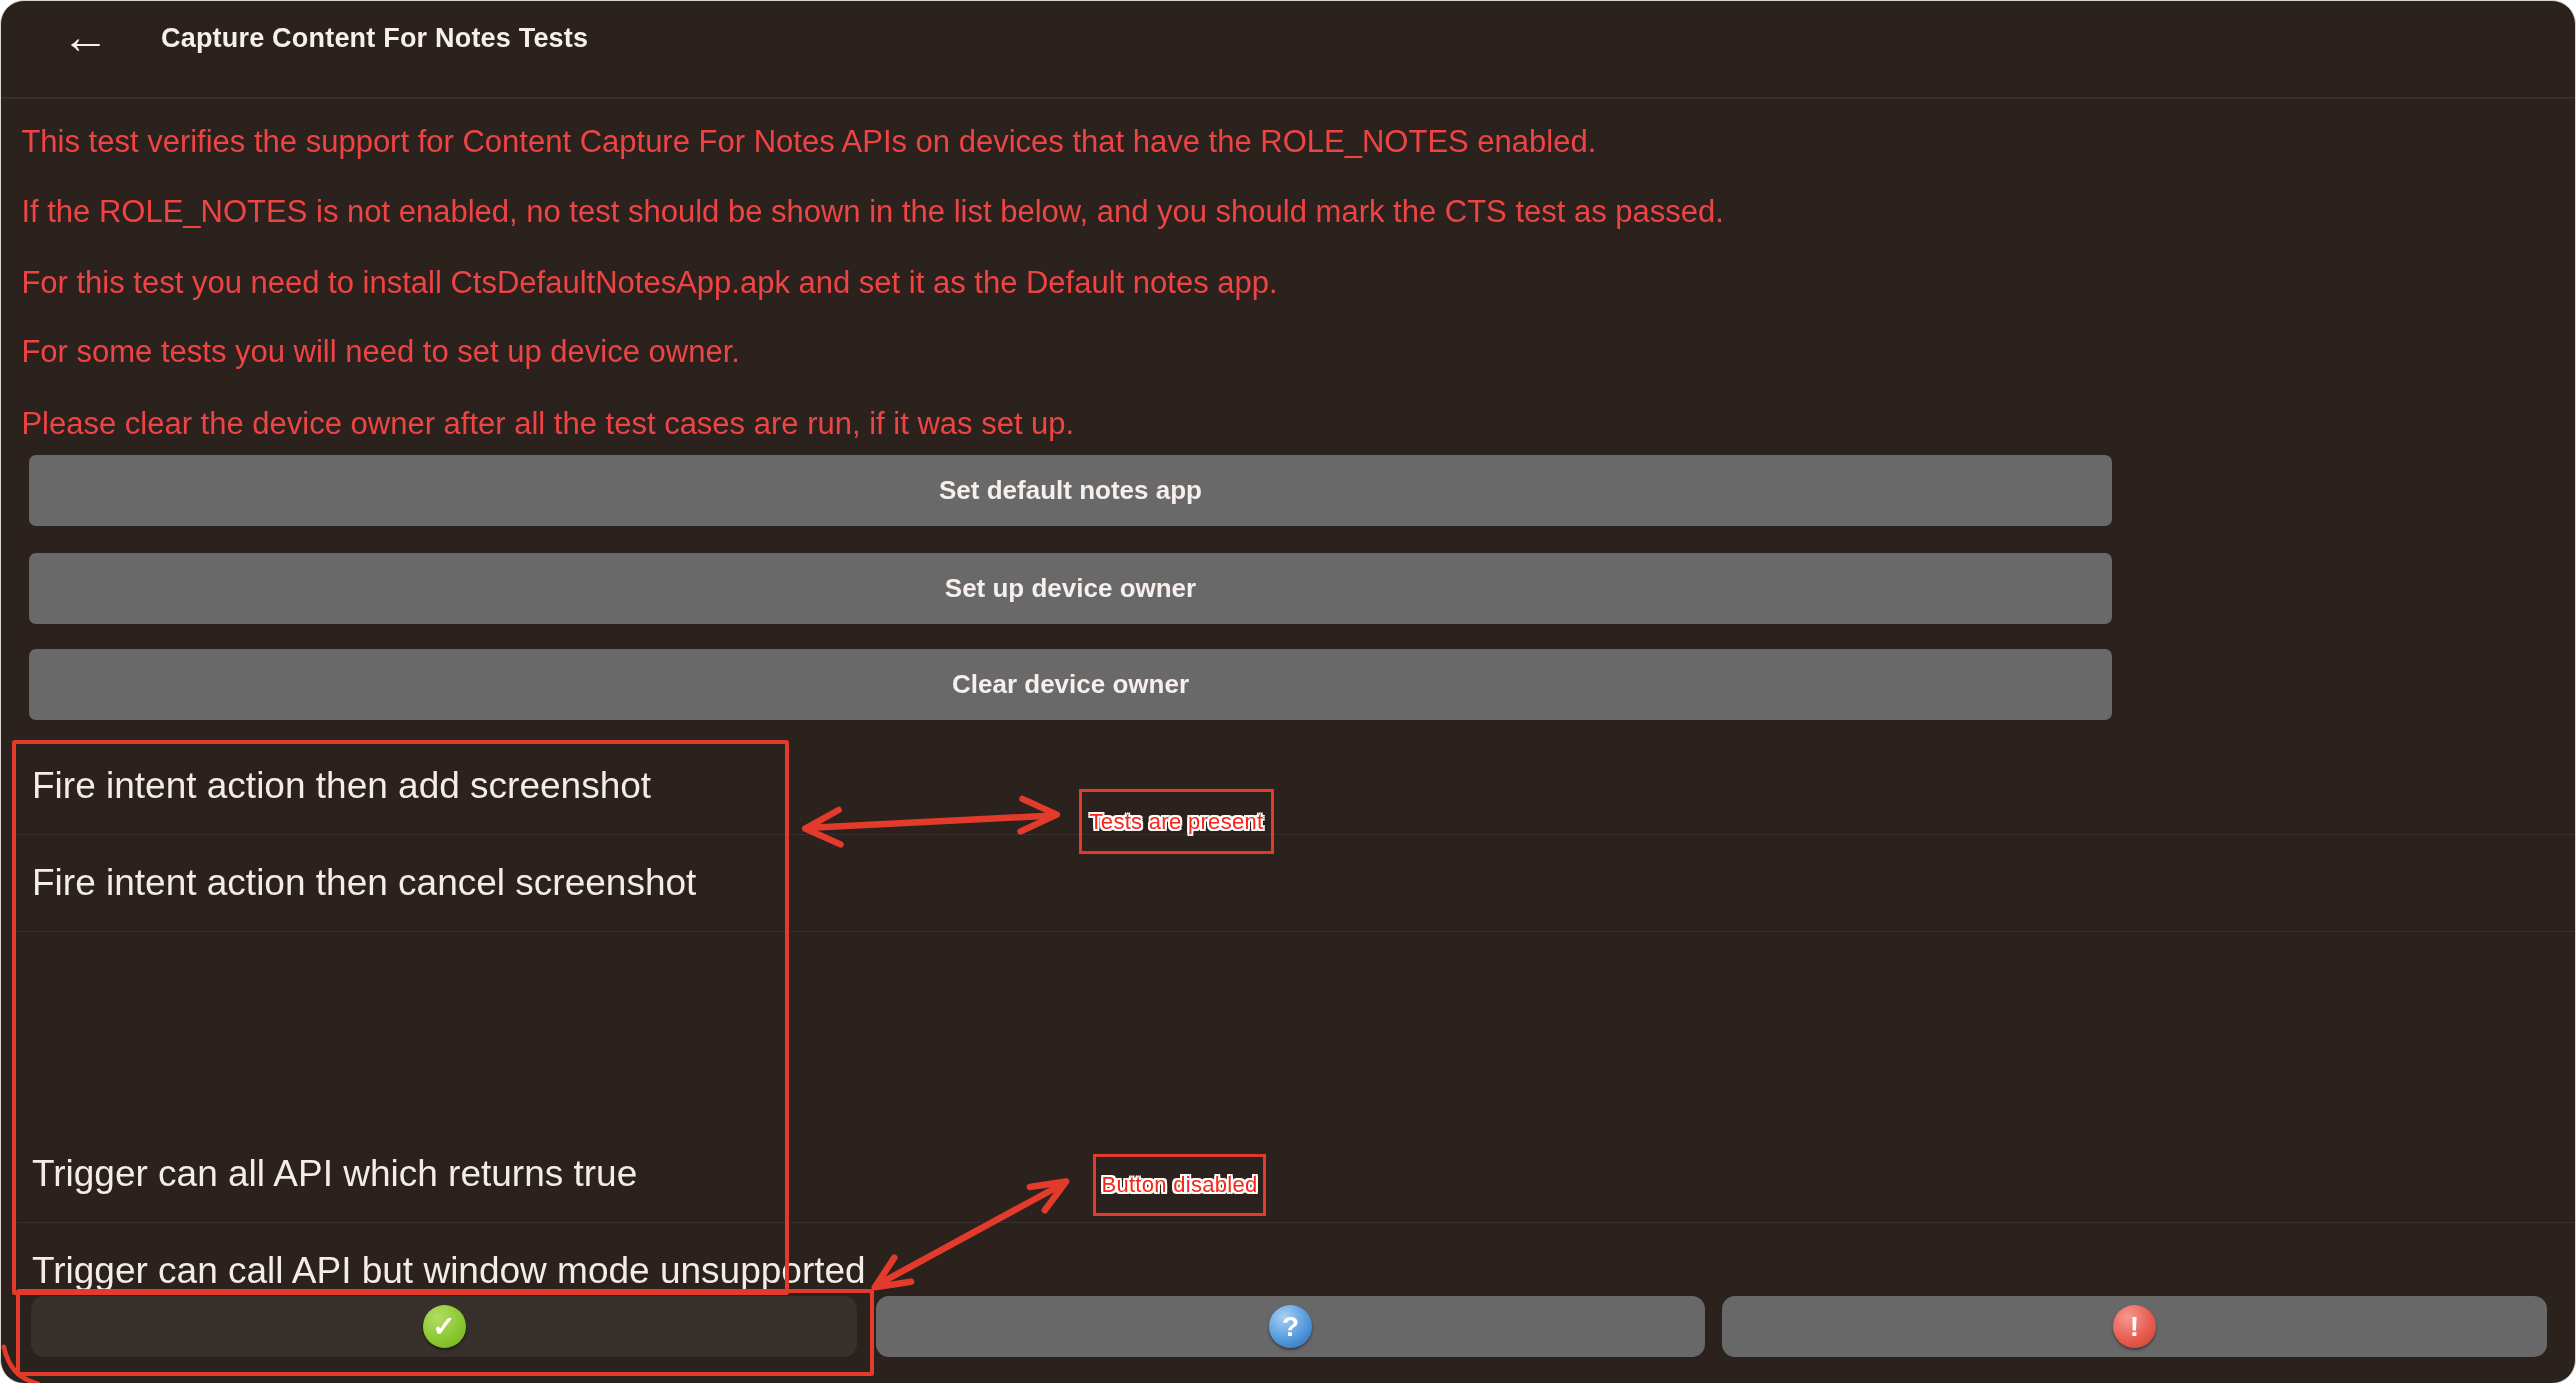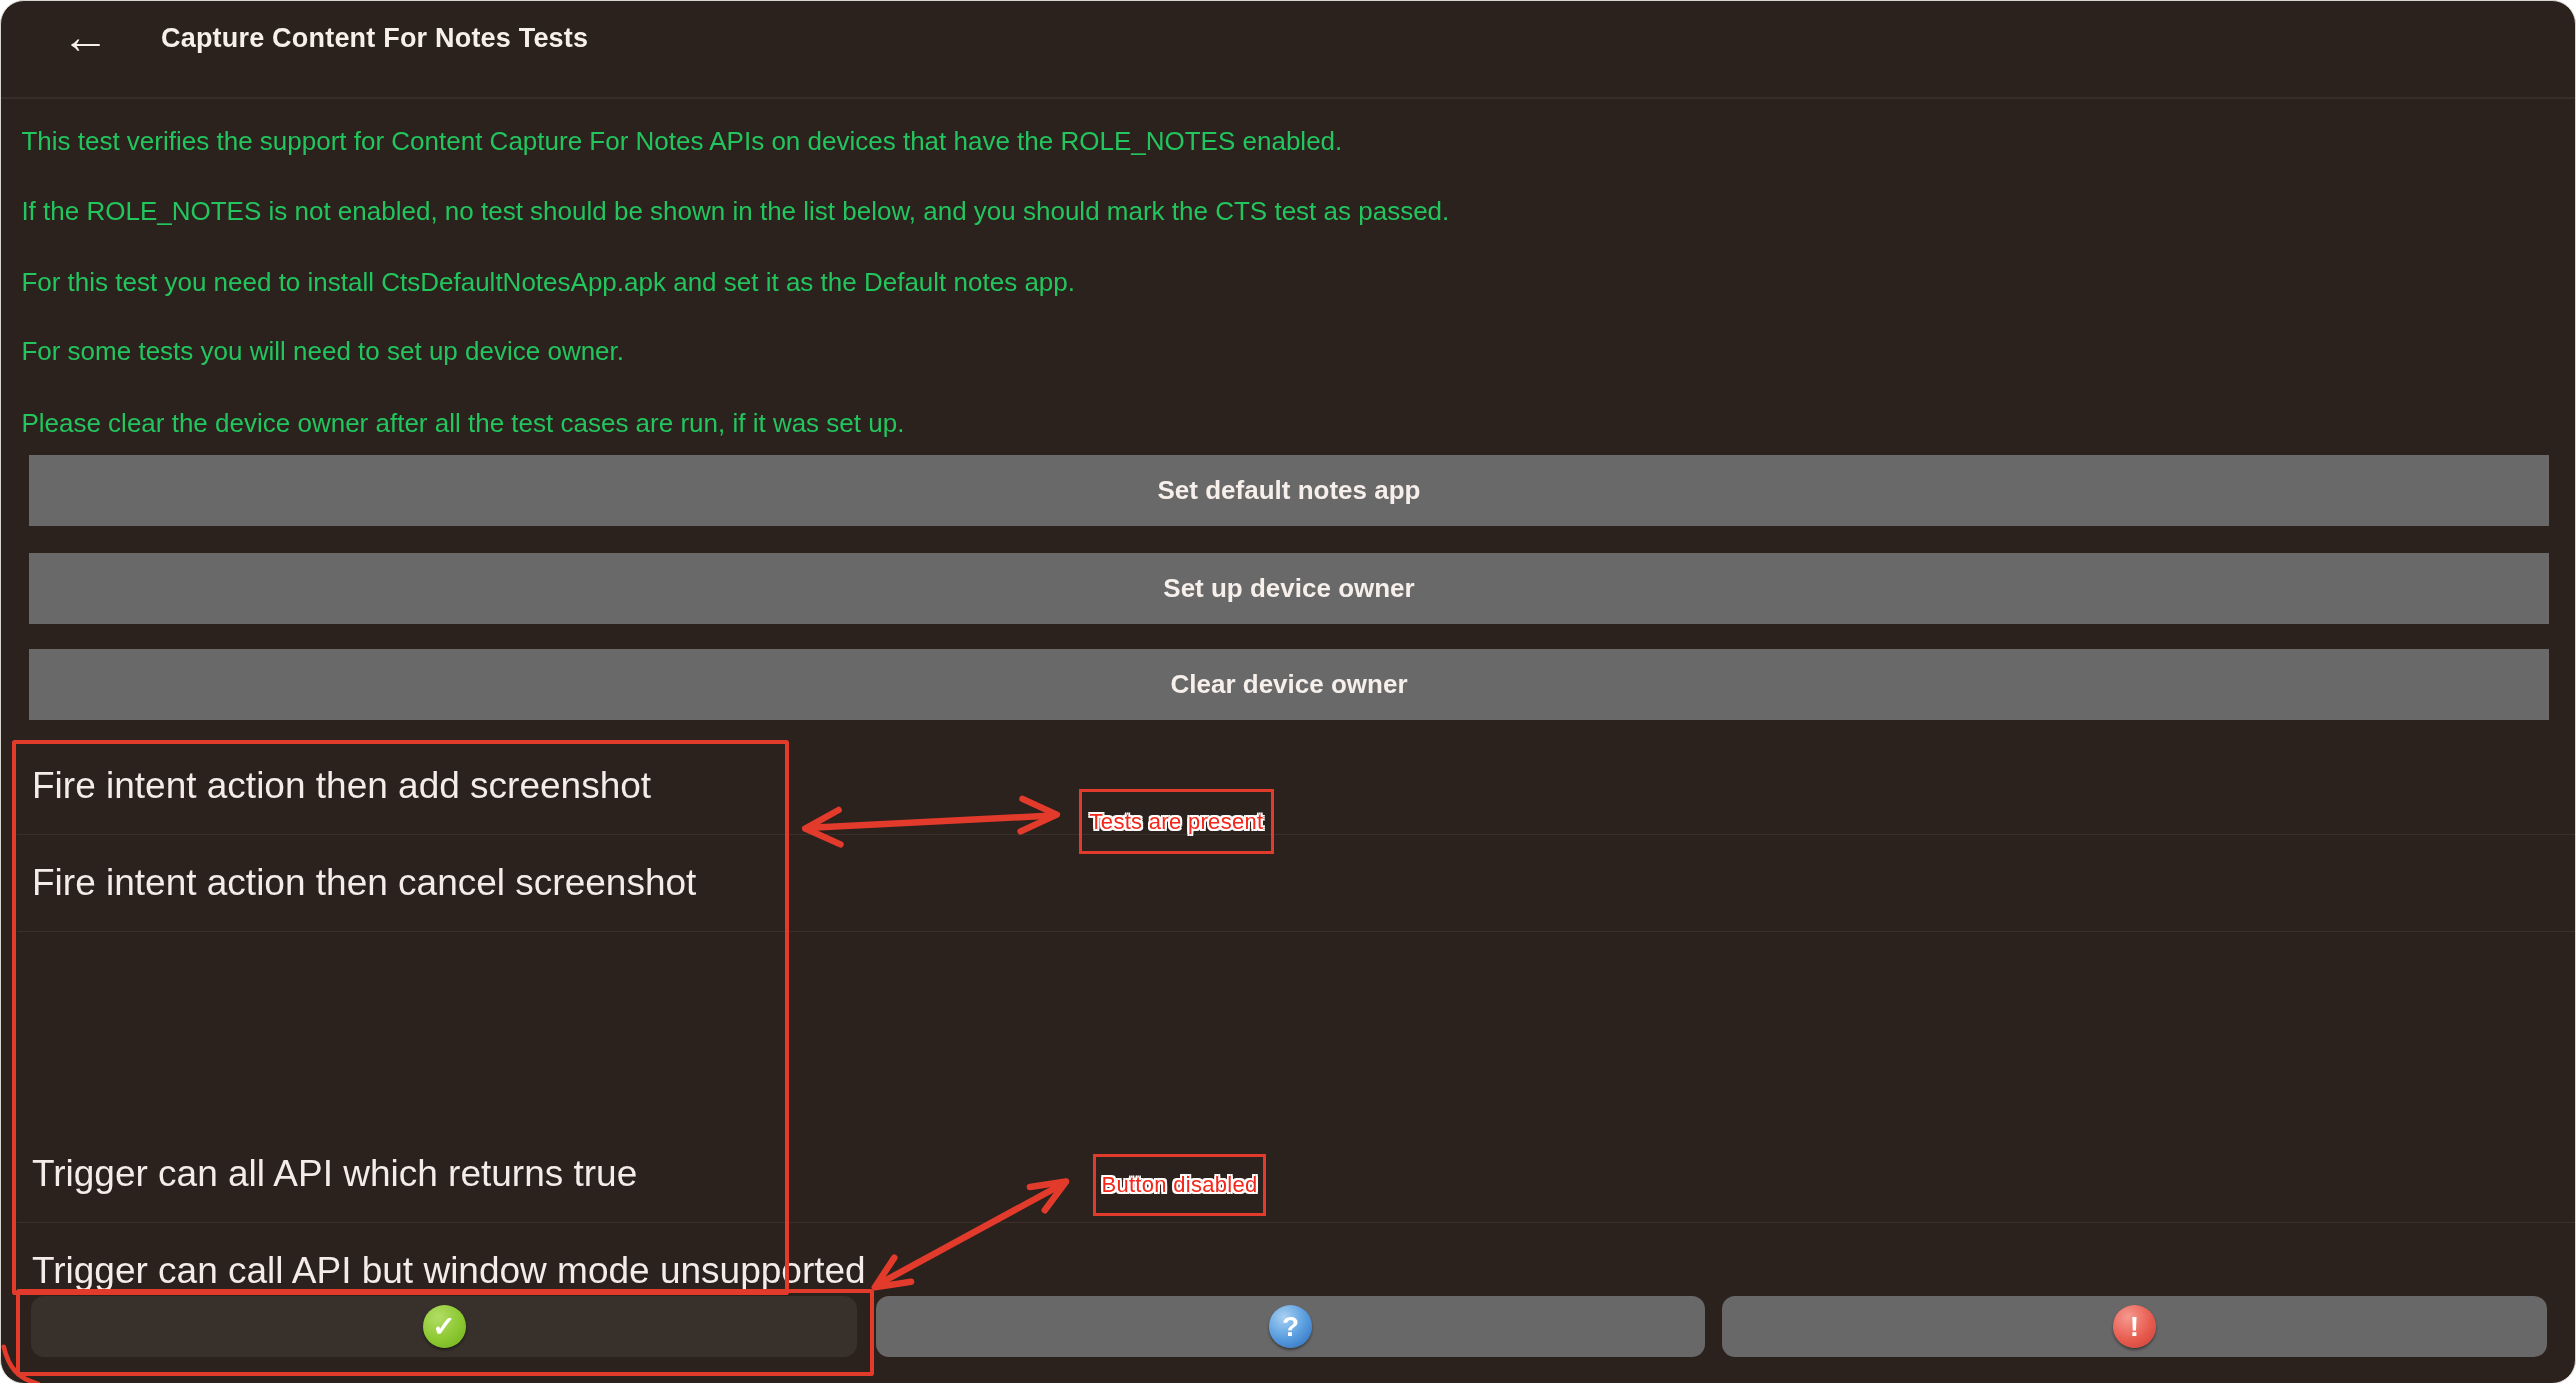--- a/index.html
+++ b/index.html
@@ -8,24 +8,24 @@
     background:#2b211d;border:1.9px solid #d8d4d0;border-radius:24px;overflow:hidden;
   }
   
   .appbar{position:absolute;left:0;top:0;width:100%;height:96px;}
   .appbar-divider{position:absolute;left:0;top:96px;width:100%;height:1.9px;background:rgba(255,255,255,0.06);}
   .back-icon{position:absolute;left:52px;top:5.6px;width:65px;height:59px;display:flex;align-items:center;justify-content:center;
     color:#f6efe9;font-size:48px;font-weight:400;cursor:pointer;}
   .page-title{position:absolute;left:160px;top:9.3px;height:56px;display:flex;align-items:center;
     color:#f7f0ea;font-size:27px;font-weight:700;letter-spacing:0.2px;}
   
-  .instr{position:absolute;left:20.4px;width:2322px;color:#22c55e;font-size:26px;line-height:33px;}
+  .instr{position:absolute;left:20.4px;width:2322px;color:#ef4444;font-size:31px;line-height:33px;}
   
-  .action-btn{position:absolute;left:28px;width:2520px;height:71px;background:#6a696a;border:none;
-    border-radius:0;color:#f6efeb;font-size:26px;font-weight:700;font-family:"Liberation Sans",sans-serif;
+  .action-btn{position:absolute;left:28px;width:2083px;height:71px;background:#6a696a;border:none;
+    border-radius:7px;color:#f6efeb;font-size:26px;font-weight:700;font-family:"Liberation Sans",sans-serif;
     display:flex;align-items:center;justify-content:center;cursor:pointer;}
   
   .test-row{position:absolute;left:16px;width:100%;height:97px;display:flex;align-items:center;
     padding-left:15px;box-sizing:border-box;border-bottom:1.9px solid rgba(255,255,255,0.07);
     color:#f3ece8;font-size:37px;cursor:pointer;}
   
   .bottom-btn{position:absolute;top:1295px;height:61px;border:none;border-radius:13px;
     display:flex;align-items:center;justify-content:center;cursor:pointer;}
   .bottom-btn.enabled{background:#696869;}
   .bottom-btn.disabled{background:#38302a;cursor:default;}

